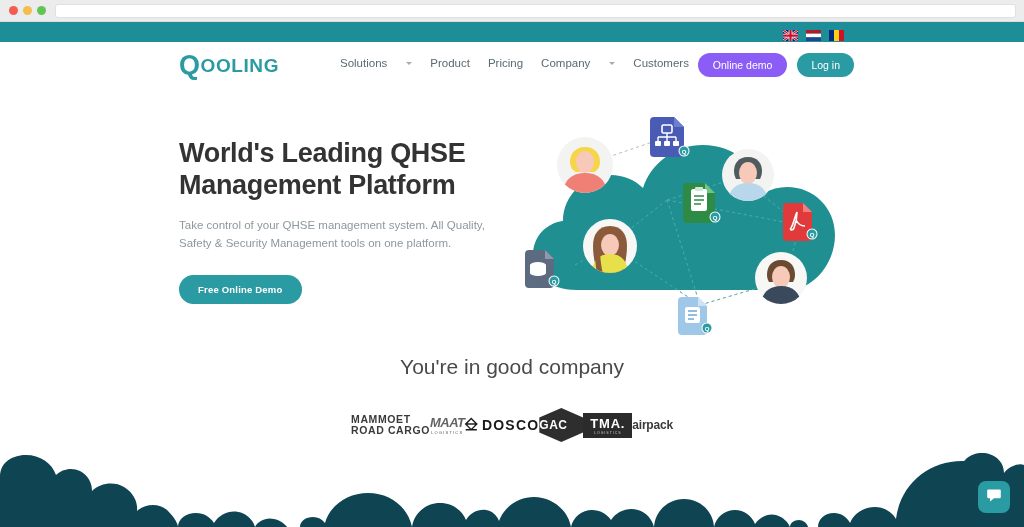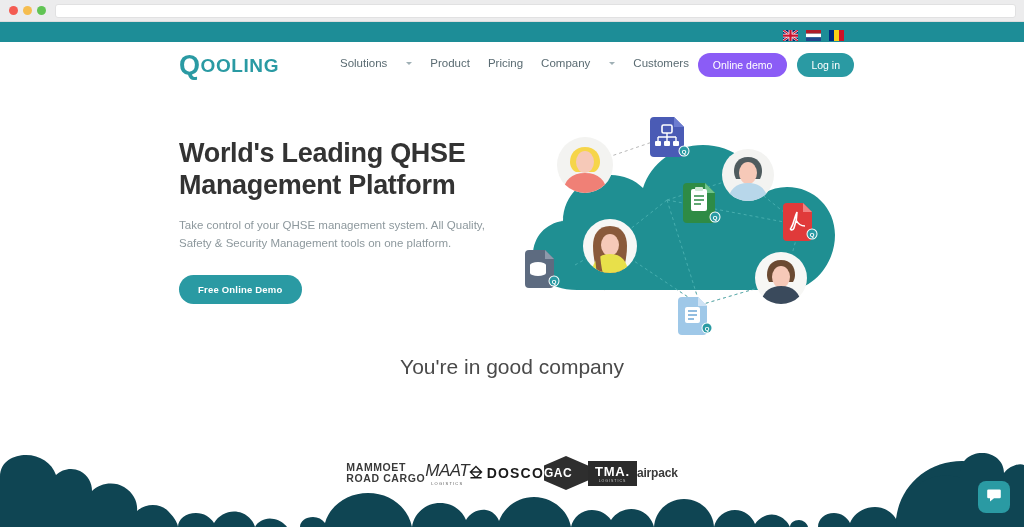--- a/index.html
+++ b/index.html
@@ -116,33 +116,32 @@
 
   
   .good-company {
     position: absolute; top: 355px; left: 0; width: 1024px;
     text-align: center;
   }
   .gc-title { font-size: 21px; color: #4a4a4a; font-weight: normal; }
   .logo-row {
     position: absolute; top: 405px; left: 0; width: 1024px;
     display: flex; align-items: center; justify-content: center;
-    margin-top: 48px;
   }
   .client-logo {
     height: 40px; display: flex; align-items: center; justify-content: center;
     filter: grayscale(100%);
   }
 
   
   .cl-mammoet { text-align: left; line-height: 1.05; }
   .cl-mammoet .l1 { font-size: 10.5px; font-weight: bold; color: #3a3a3a; letter-spacing: 0.6px; }
   .cl-mammoet .l2 { font-size: 10.5px; font-weight: bold; color: #3a3a3a; letter-spacing: 0.6px; }
   .cl-maat { text-align: center; }
-  .cl-maat .m { font-size: 17px; font-weight: normal; font-style: italic; color: #4c1d95; letter-spacing: -0.5px; }
+  .cl-maat .m { font-size: 13px; font-weight: bold; font-style: italic; color: #15803d; letter-spacing: -0.5px; }
   .cl-maat .sub { font-size: 4px; color: #555; letter-spacing: 1.2px; }
   .cl-dosco { display: flex; align-items: center; gap: 4px; }
   .cl-dosco .mark { font-size: 17px; font-weight: bold; color: #1a1a1a; }
   .cl-dosco .txt { font-size: 14px; font-weight: bold; color: #1a1a1a; letter-spacing: 1.2px; }
   .cl-gac { position: relative; width: 44px; height: 34px; display:flex; align-items:center; justify-content:flex-start;}
   .cl-gac .hex {
     position: absolute; inset: 0;
     background: #2e2e2e;
     clip-path: polygon(50% 0%, 100% 28%, 100% 72%, 50% 100%, 0% 72%, 0% 28%);
   }

